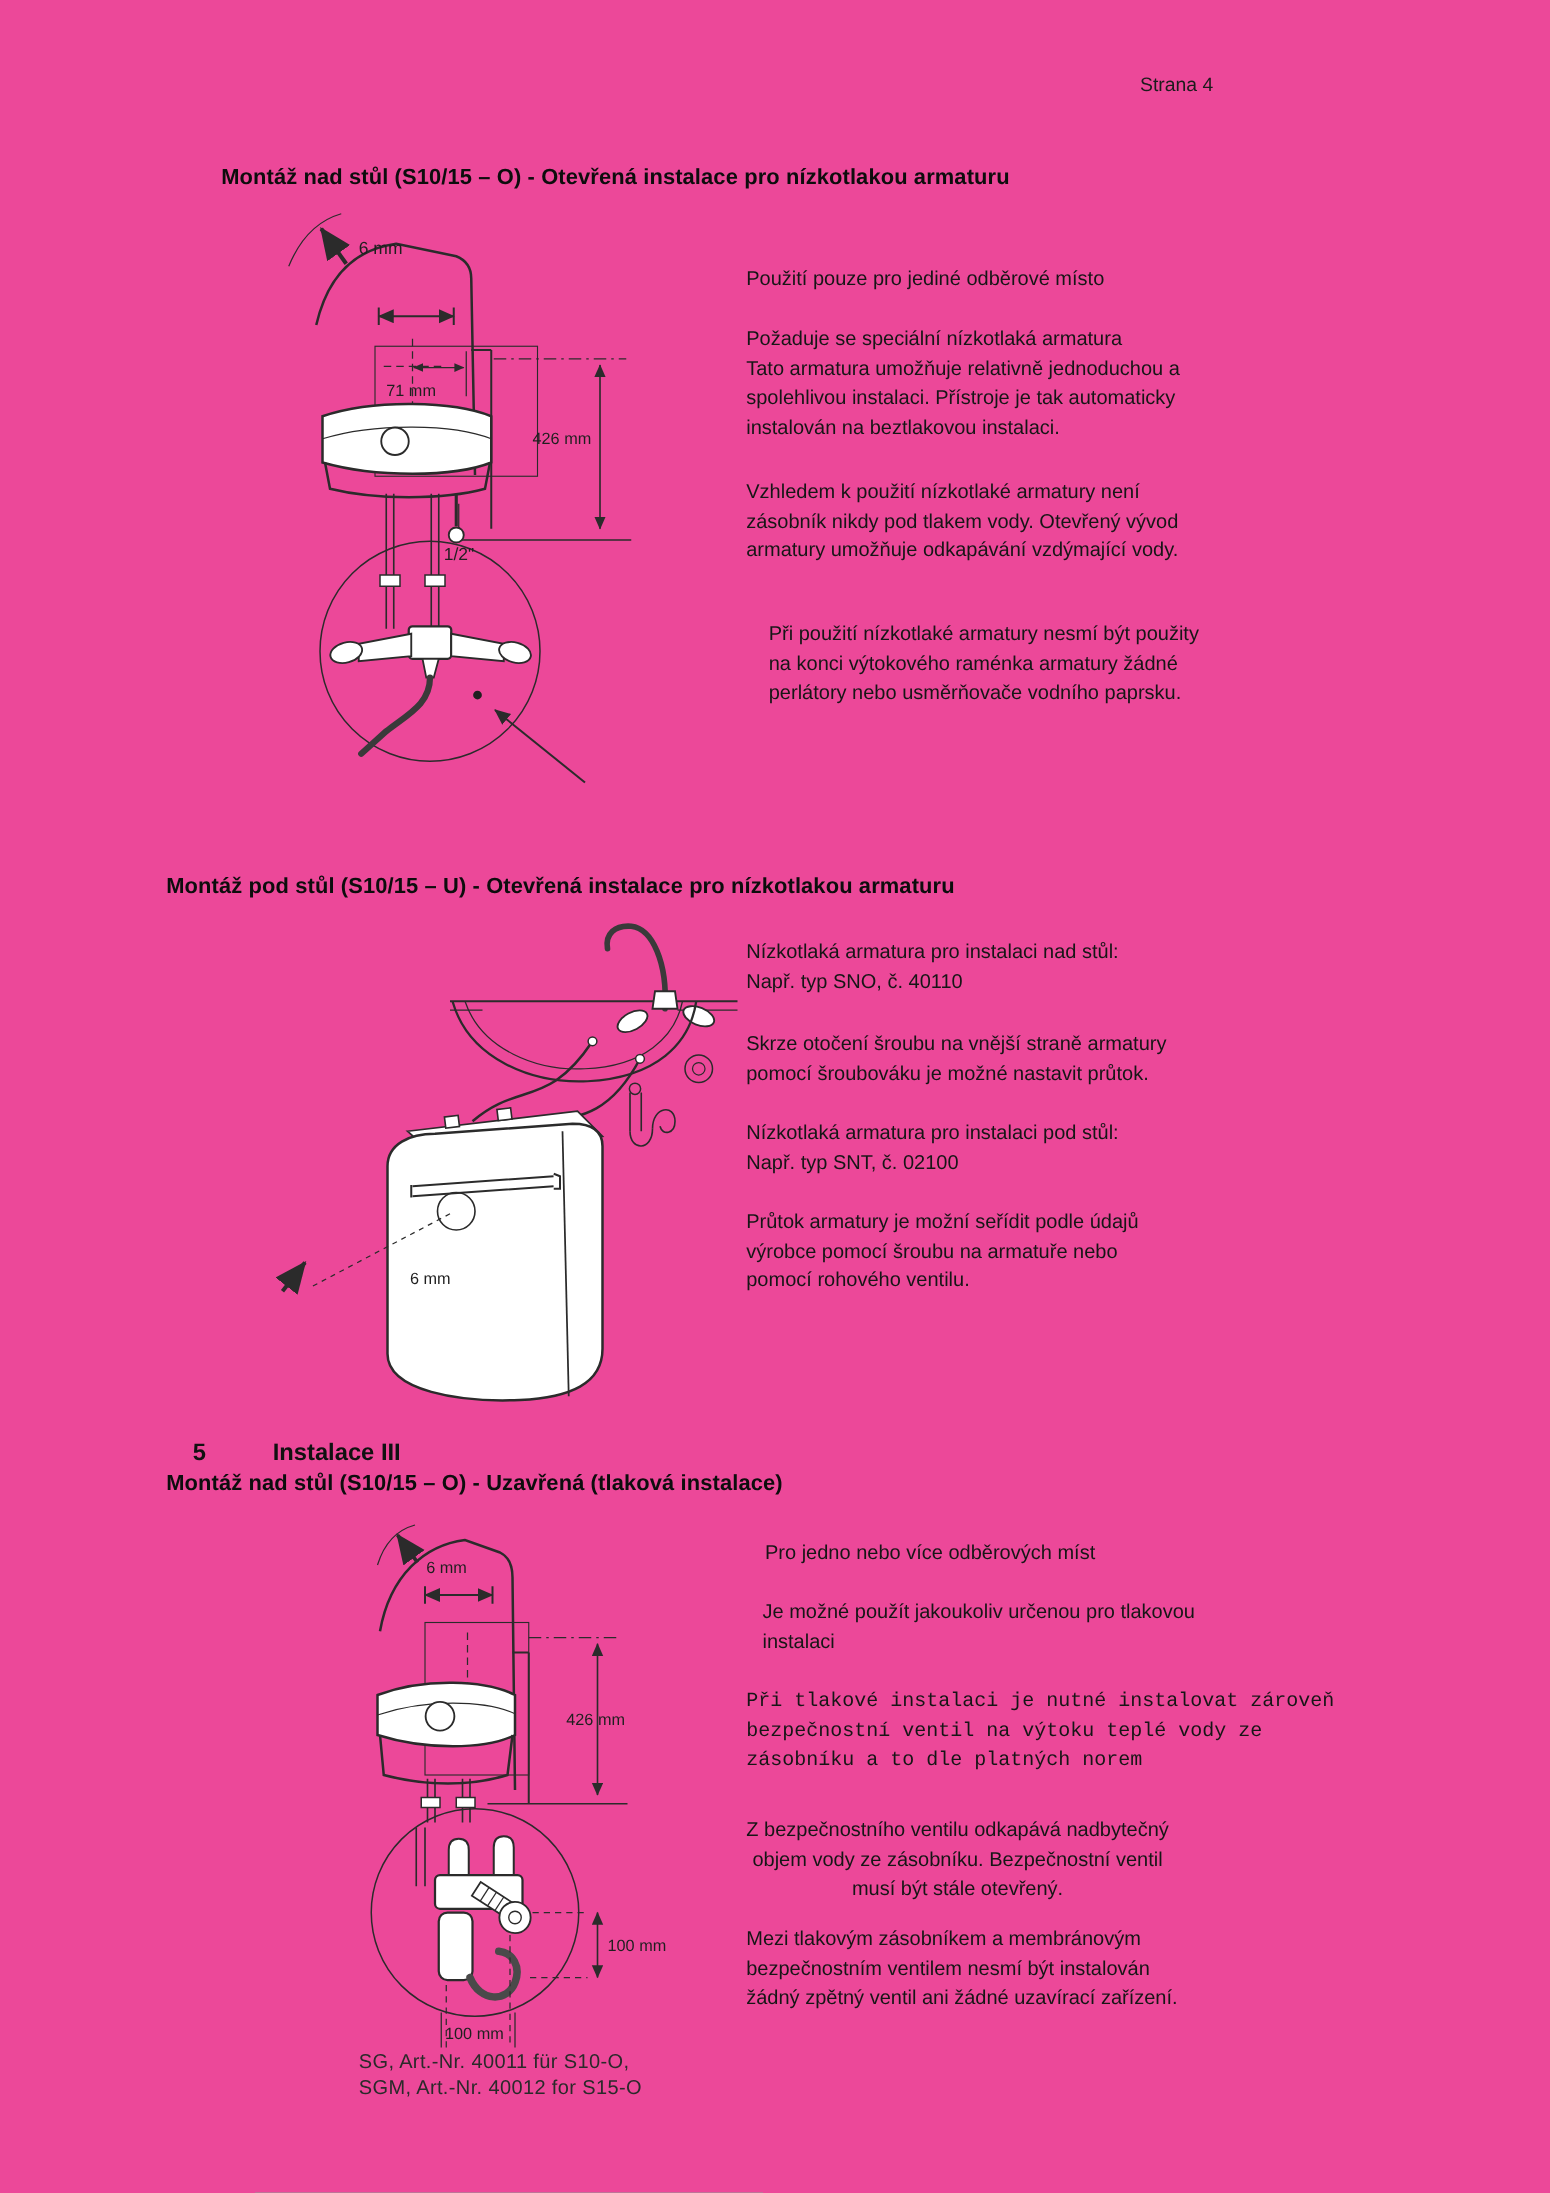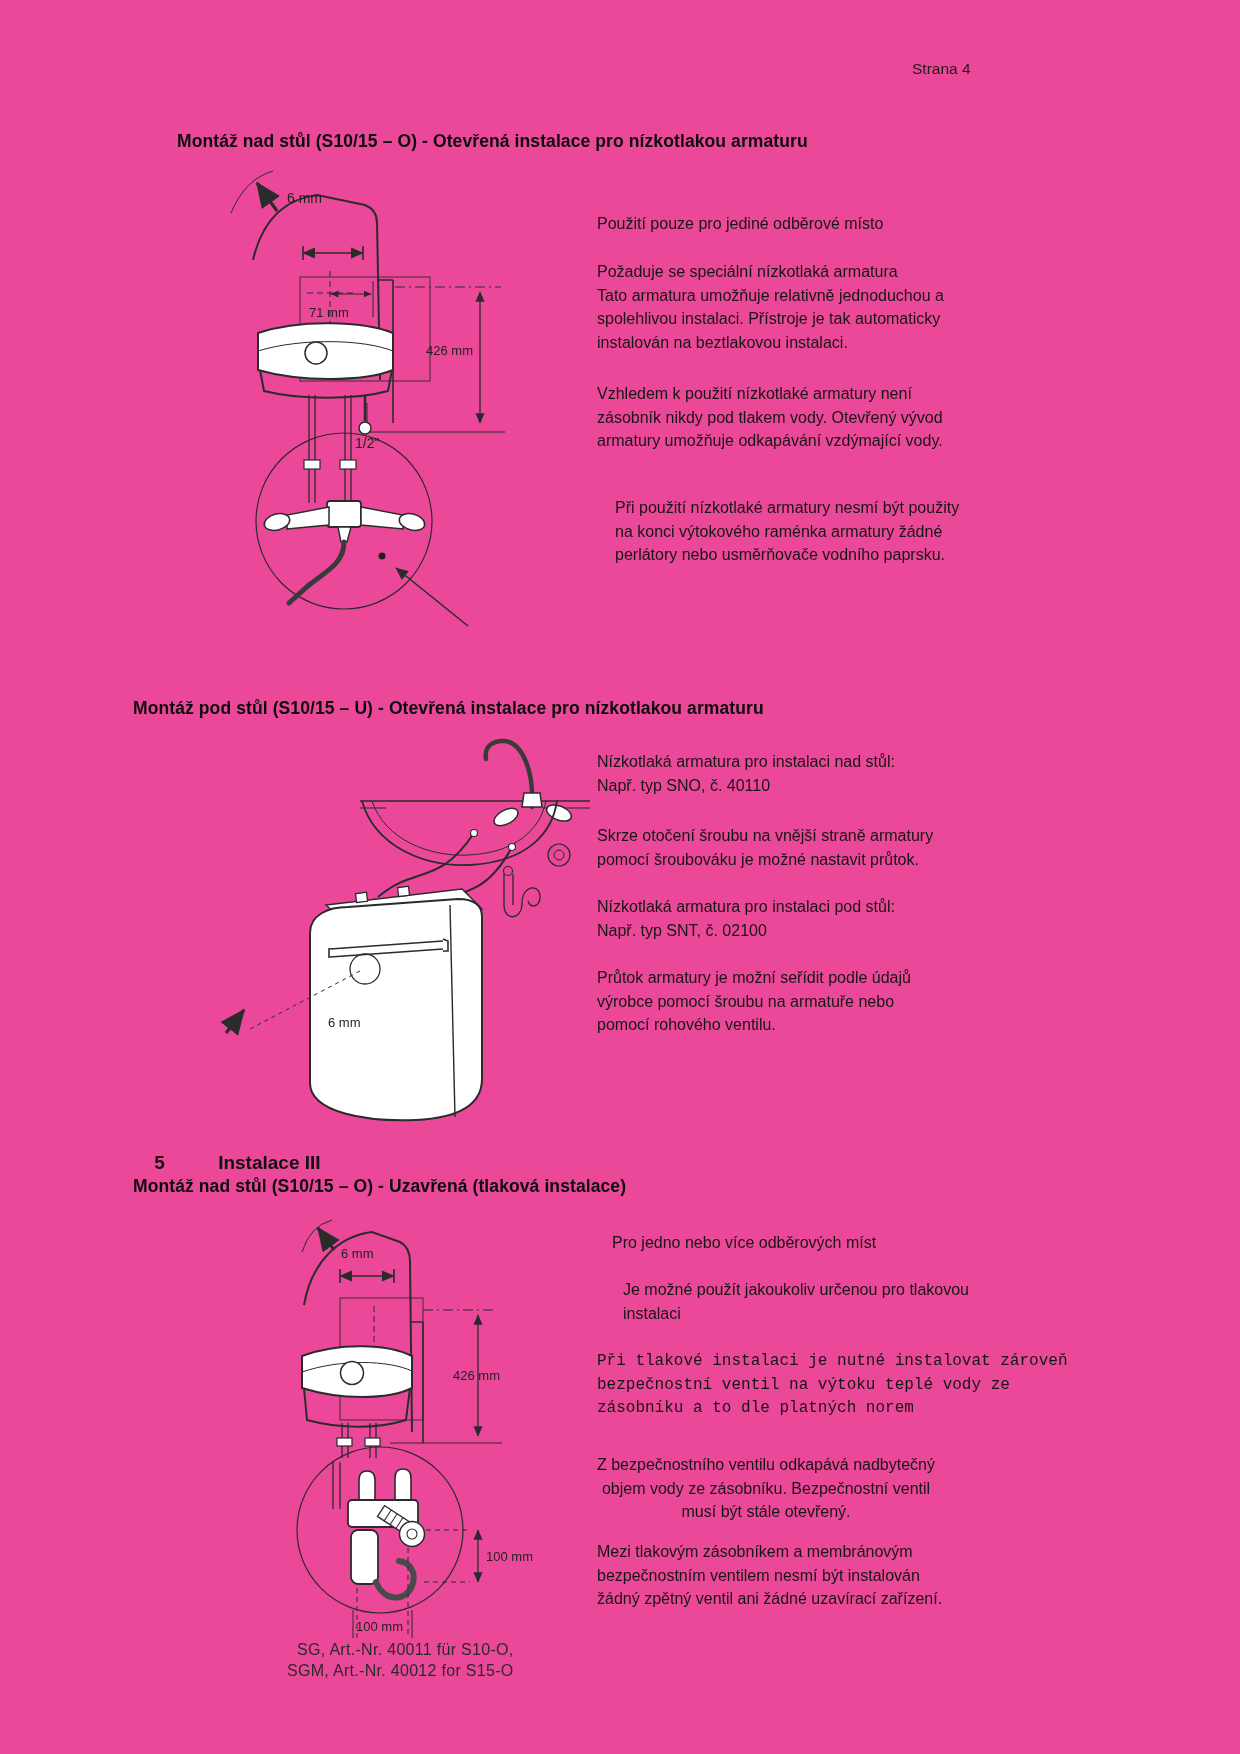--- a/index.html
+++ b/index.html
@@ -7,21 +7,21 @@
     position:relative; width:1240px; height:1754px; background:#ec4899;
     margin:0 auto; overflow:hidden;
     font-family:"Liberation Sans", sans-serif; color:#141414;
   }
   .abs{position:absolute;}
   .hdr{font-size:15.5px; color:#1c1c1c; white-space:pre;}
   .sec-row{font-size:19px; font-weight:bold; white-space:pre; color:#111;}
   .sec-num{display:inline-block; width:64px;}
   .heading{font-size:17.5px; font-weight:bold; white-space:pre; color:#0d0d0d; letter-spacing:.1px;}
   .p{font-size:16px; line-height:23.5px; white-space:pre; color:#161616;}
-  .caption{font-size:16px; line-height:20.5px; white-space:pre; color:#2a2a2a; letter-spacing:.3px;text-align:right;}
+  .caption{font-size:16px; line-height:20.5px; white-space:pre; color:#2a2a2a; letter-spacing:.3px;}
   svg{overflow:visible;}
   svg text{font-family:"Liberation Sans", sans-serif; fill:#1f1f1f;}
   .ln{stroke:#2b2b2b; fill:none;}
   .thin{stroke-width:1;}
   .med{stroke-width:1.6;}
   .bold2{stroke-width:2;}
   .fw{fill:#ffffff;}
 </style>
 </head>
 <body>
@@ -275,21 +275,21 @@
       <line class="ln thin" x1="113" y1="400" x2="113" y2="428"></line>
       <line class="ln thin" x1="172" y1="400" x2="172" y2="428"></line>
       <text x="116" y="421" font-size="13">100 mm</text>
     </g>
   </svg>
 
   <div class="abs caption" style="left:287px; top:1640px;">SG, Art.-Nr. 40011 für S10-O,
 SGM, Art.-Nr. 40012 for S15-O</div>
 
   <p class="abs p" style="left:612px; top:1231px; margin:0;">Pro jedno nebo více odběrových míst</p>
-  <p class="abs p" style="left:623px; top:1278px; margin:0;">Je možné použít jakoukoliv určenou pro tlakovou
+  <p class="abs p" style="left:610px; top:1278px; margin:0;">Je možné použít jakoukoliv určenou pro tlakovou
 instalaci</p>
   <p class="abs p" style="left:597px; top:1350px; margin:0;font-family:Liberation Mono, monospace;">Při tlakové instalaci je nutné instalovat zároveň
 bezpečnostní ventil na výtoku teplé vody ze
 zásobníku a to dle platných norem</p>
   <p class="abs p" style="left:597px; top:1453px; margin:0;text-align:center;">Z bezpečnostního ventilu odkapává nadbytečný
 objem vody ze zásobníku. Bezpečnostní ventil
 musí být stále otevřený.</p>
   <p class="abs p" style="left:597px; top:1540px; margin:0;">Mezi tlakovým zásobníkem a membránovým
 bezpečnostním ventilem nesmí být instalován
 žádný zpětný ventil ani žádné uzavírací zařízení.</p>

